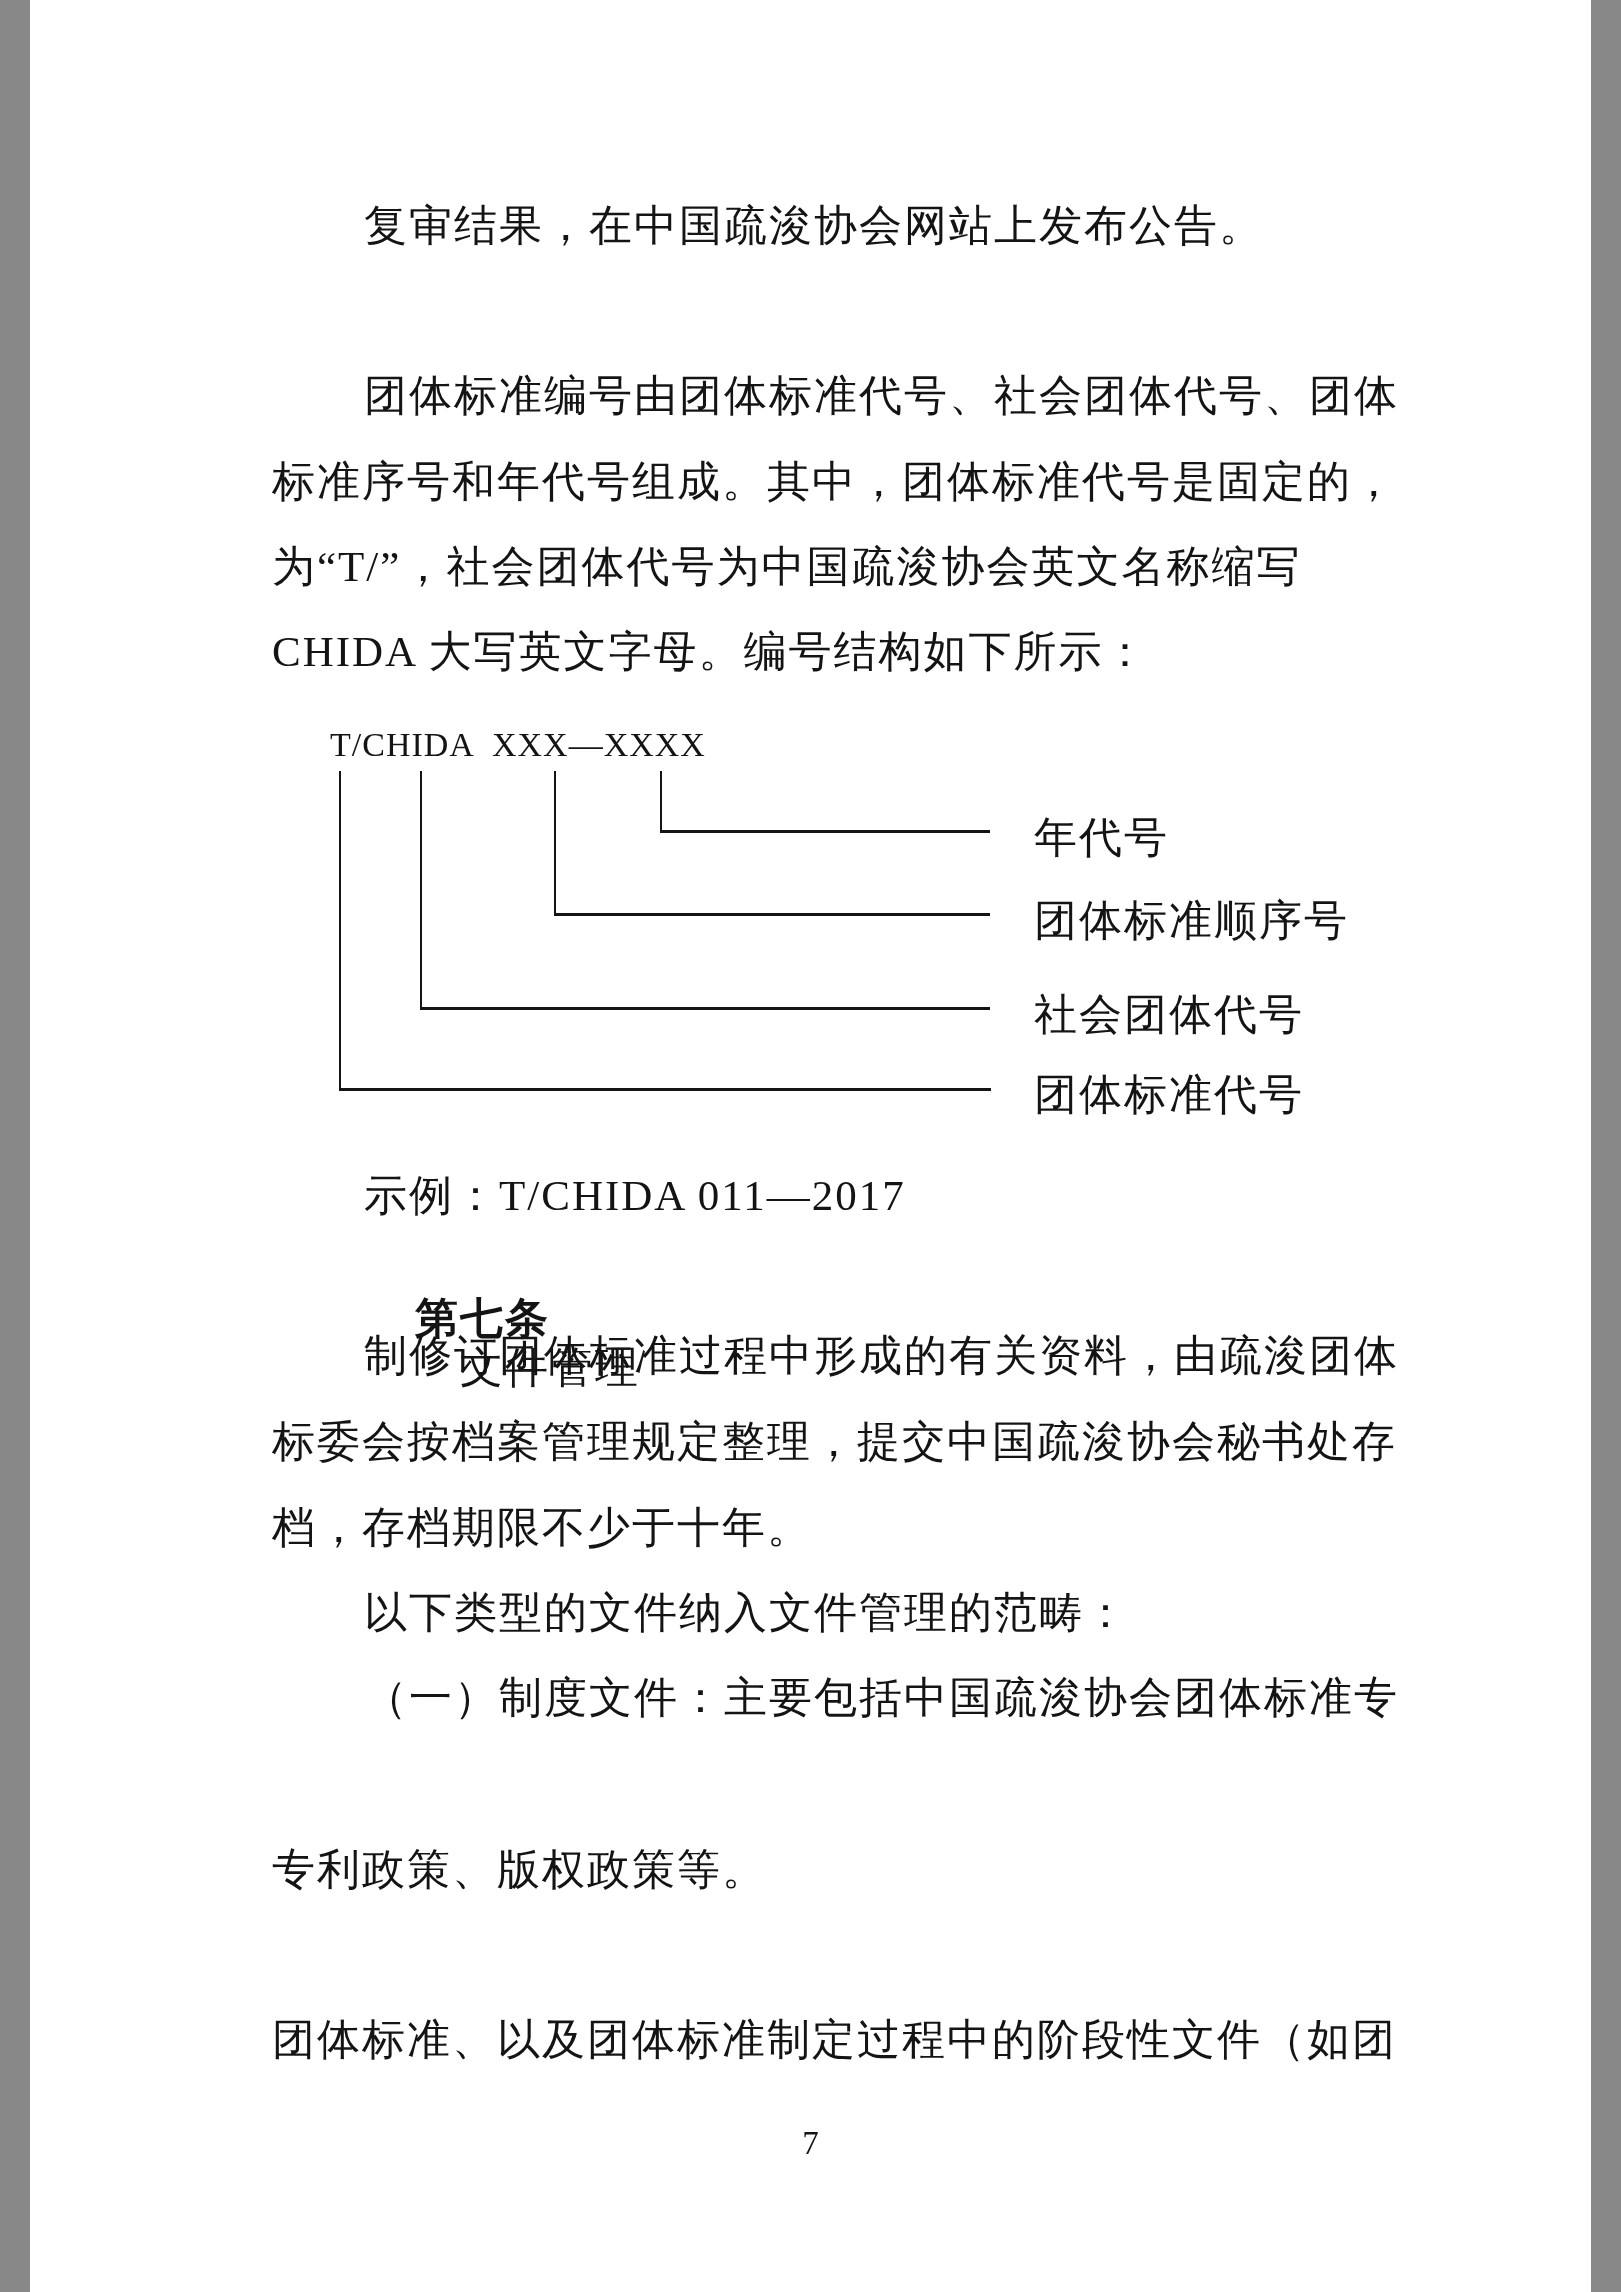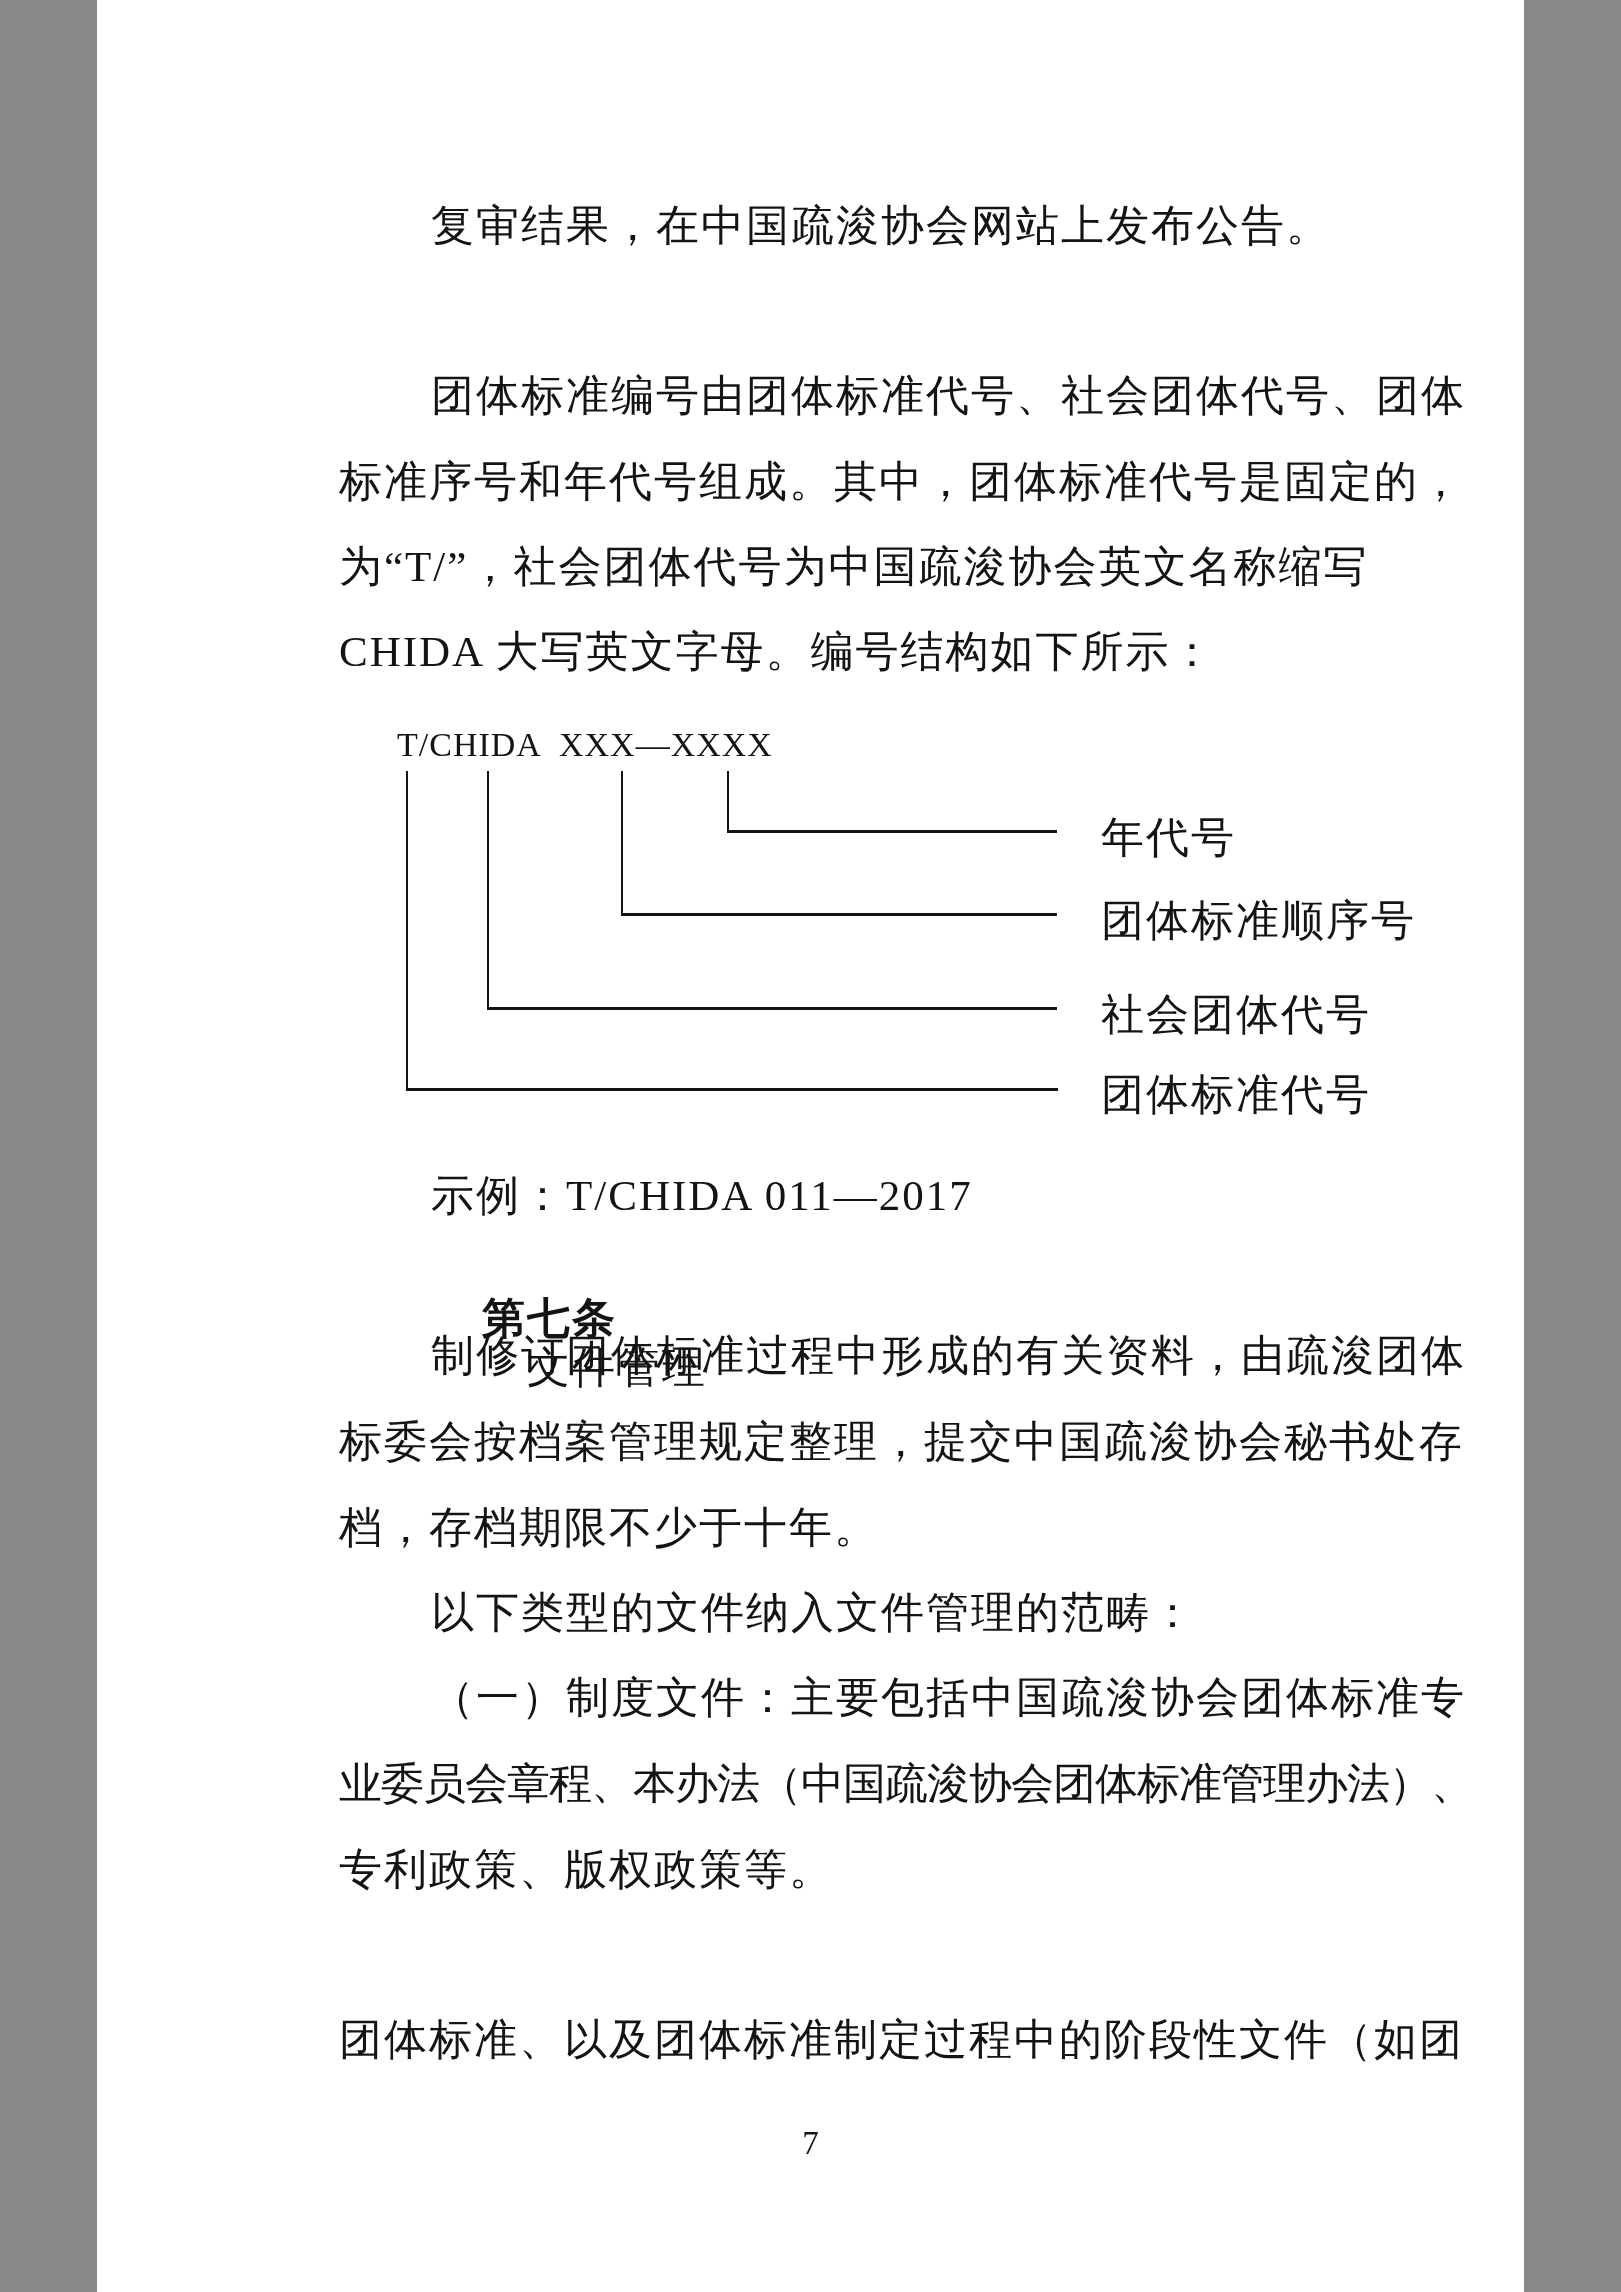--- a/index.html
+++ b/index.html
@@ -1,18 +1,18 @@
 <!DOCTYPE html>
 <html><head>
 <meta charset="utf-8">
 <style>
   html,body { margin:0; padding:0; background:#888; }
   .page {
     position:relative;
-    width:1427px; height:2293px;
+    width:1561px; height:2293px;
     margin:0 auto;
     background:#ffffff;
     color:#141414;
     font-family:"Liberation Serif","DejaVu Serif",serif;
     overflow:hidden;
   }
   .tline {
     position:absolute;
     font-size:43px;
     line-height:49px;
@@ -86,21 +86,20 @@
     <span class="num">第七条</span>
     <span class="title">文件管理</span>
   </div>
 
   <div class="tline indent" style="top:1331px">制修订团体标准过程中形成的有关资料，由疏浚团体</div>
   <div class="tline flush" style="top:1417px">标委会按档案管理规定整理，提交中国疏浚协会秘书处存</div>
   <div class="tline flush" style="top:1503px">档，存档期限不少于十年。</div>
   <div class="tline indent" style="top:1588px">以下类型的文件纳入文件管理的范畴：</div>
 
   <div class="tline indent" style="top:1673px">（一）制度文件：主要包括中国疏浚协会团体标准专</div>
-  <div class="tline flush tight" style="top:1759px">业委员会章程、本办法（中国疏浚协会团体标准管理办法）、</div>
   <div class="tline flush" style="top:1845px">专利政策、版权政策等。</div>
 
   <div class="tline flush" style="top:2015px">团体标准、以及团体标准制定过程中的阶段性文件（如团</div>
 
   <div class="page-num">7</div>
 
 </div>
 
 
 </body></html>

